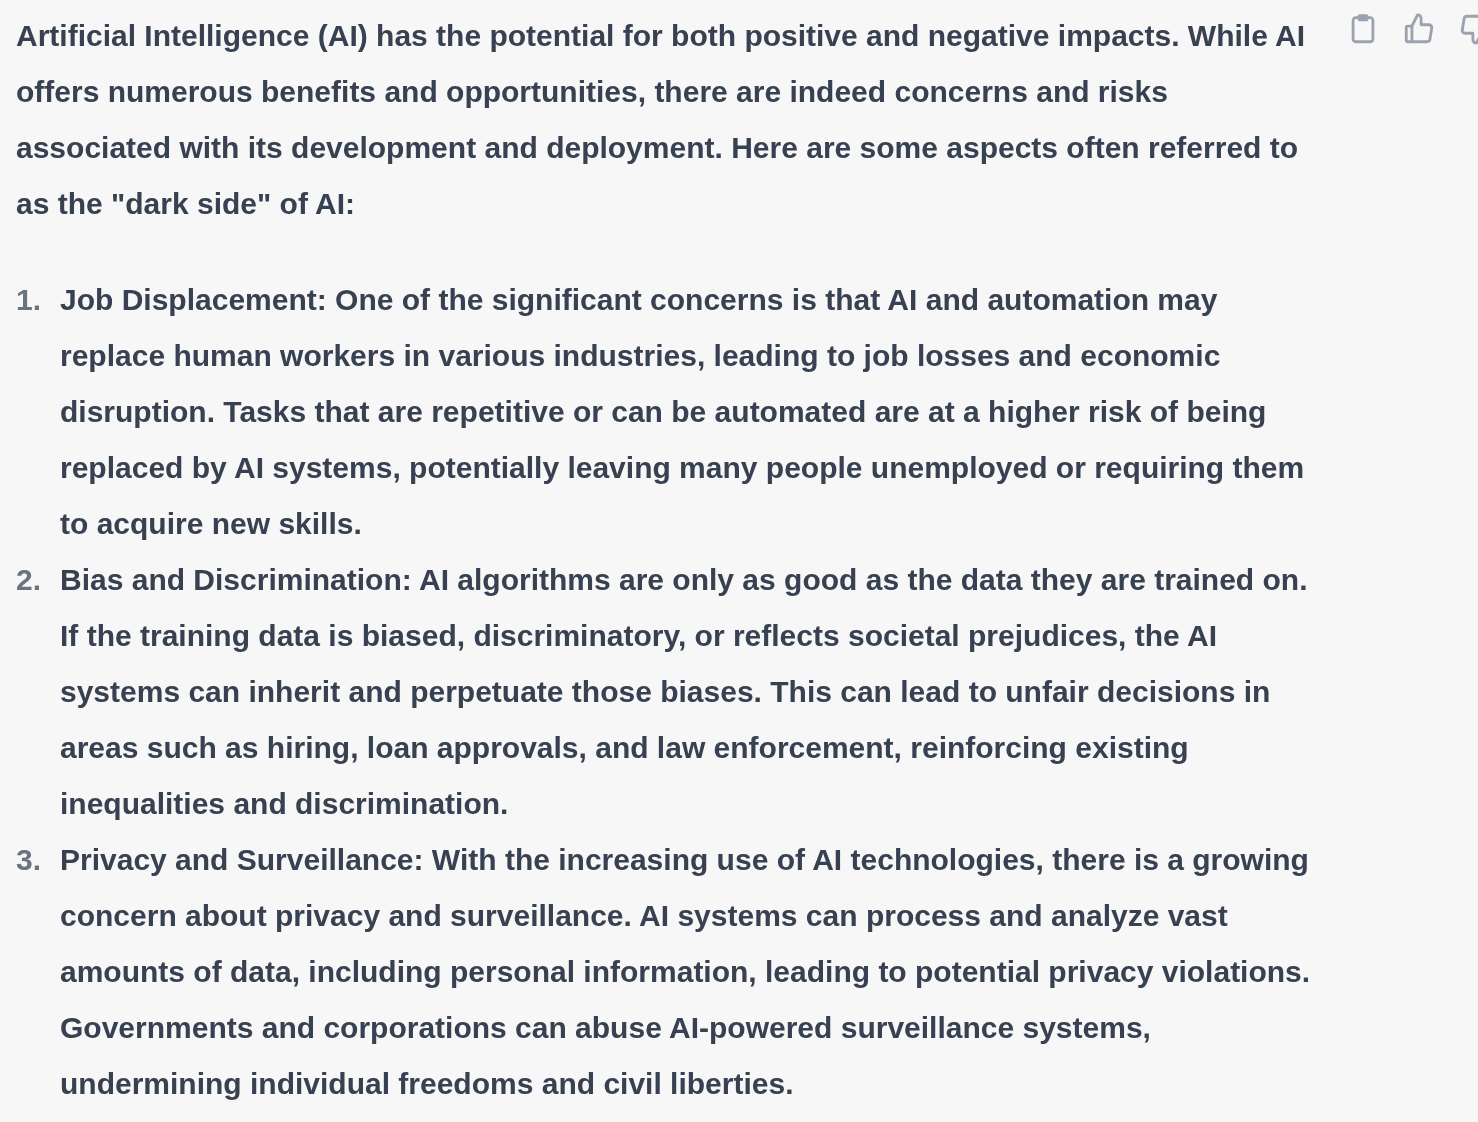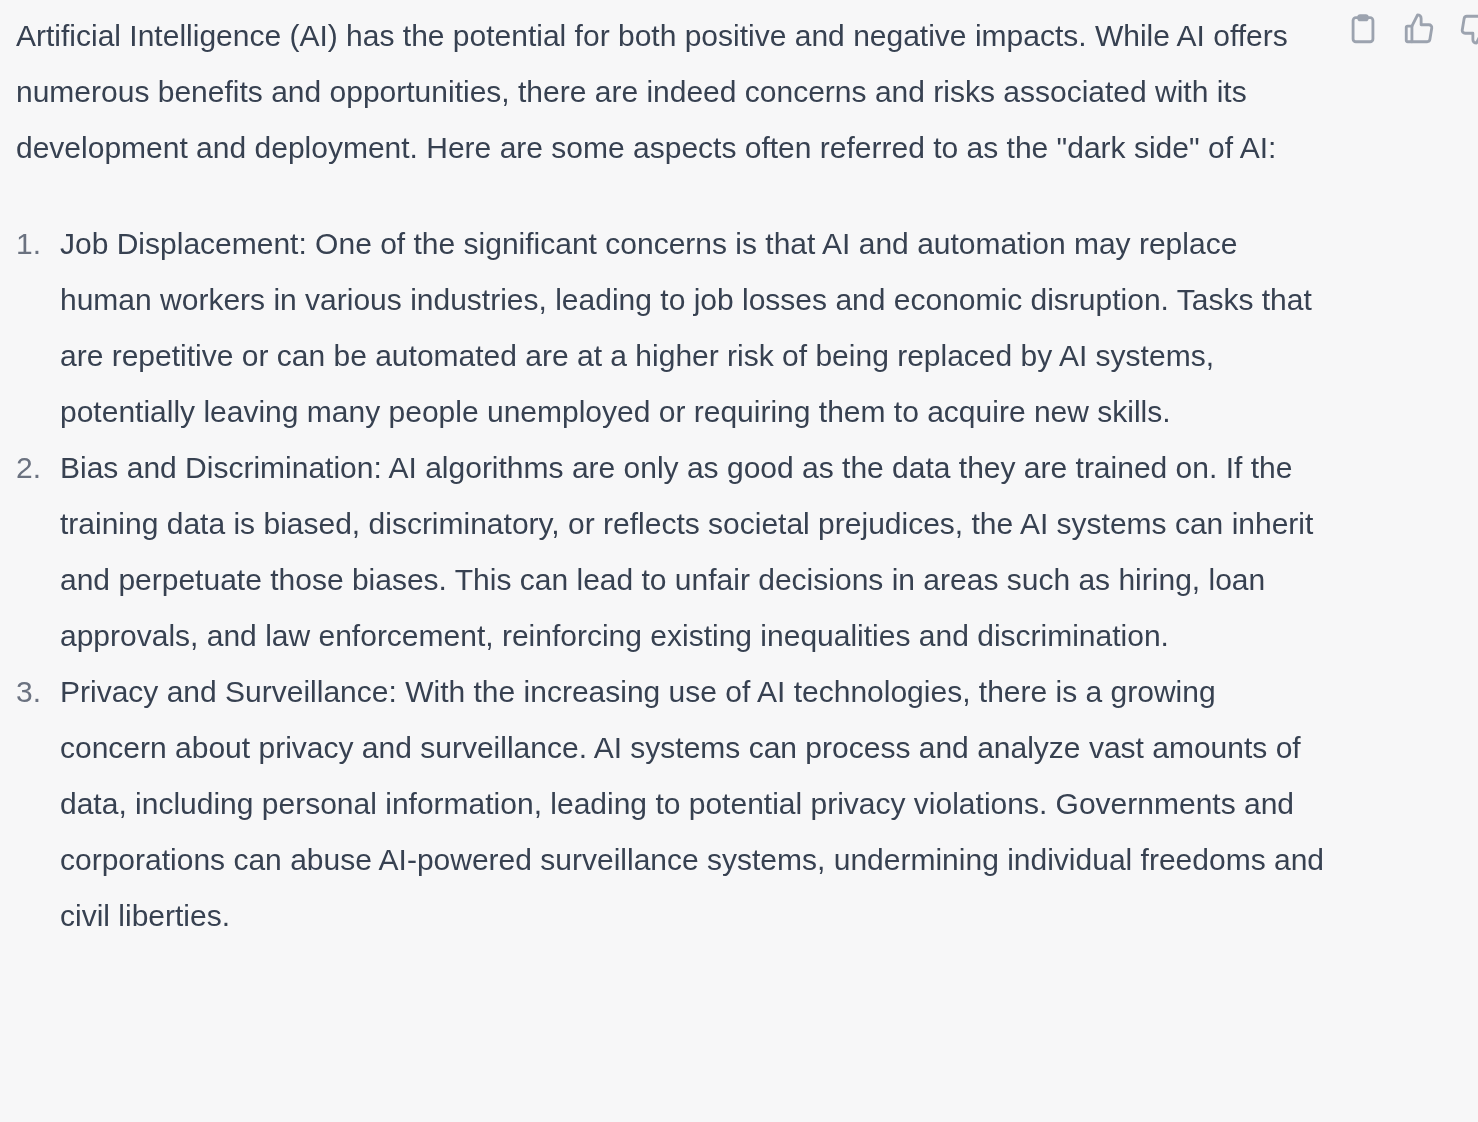--- a/index.html
+++ b/index.html
@@ -5,21 +5,21 @@
   html, body { margin: 0; padding: 0; }
   body {
     width: 1478px; height: 1122px; overflow: hidden;
     background: #f7f7f8;
     font-family: "Liberation Sans", "DejaVu Sans", sans-serif;
     color: #374151;
     position: relative;
   }
   .message {
     position: absolute; left: 16px; top: 8px; width: 1310px;
-    font-size: 30px; line-height: 56px;
+    font-size: 30px; line-height: 56px; font-weight: bold;
   }
   .message p { margin: 0 0 40px 0; }
   .message ol { margin: 0; padding: 0; list-style: none; }
   .message li { position: relative; padding-left: 44px; }
   .message li .num {
     position: absolute; left: 0; top: 0; color: #6b7280;
   }
   .actions {
     position: absolute; top: 12px; left: 1346px;
     display: flex; gap: 22px;

